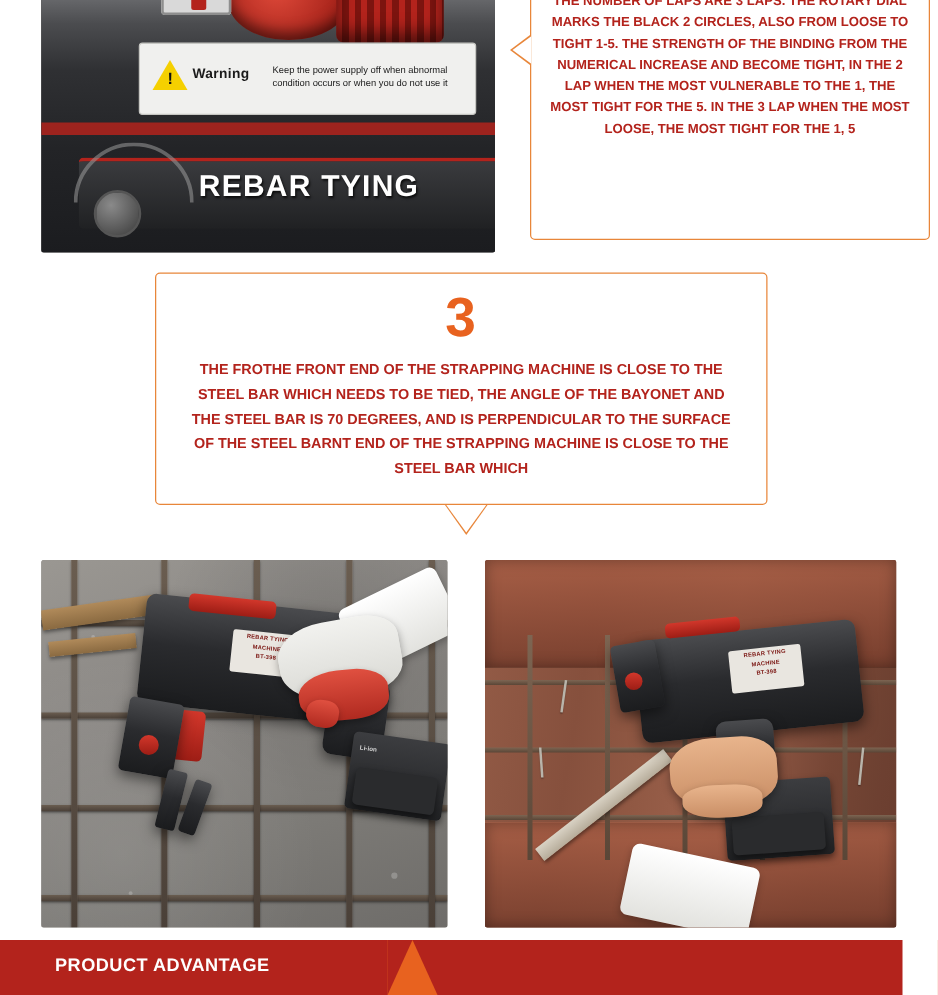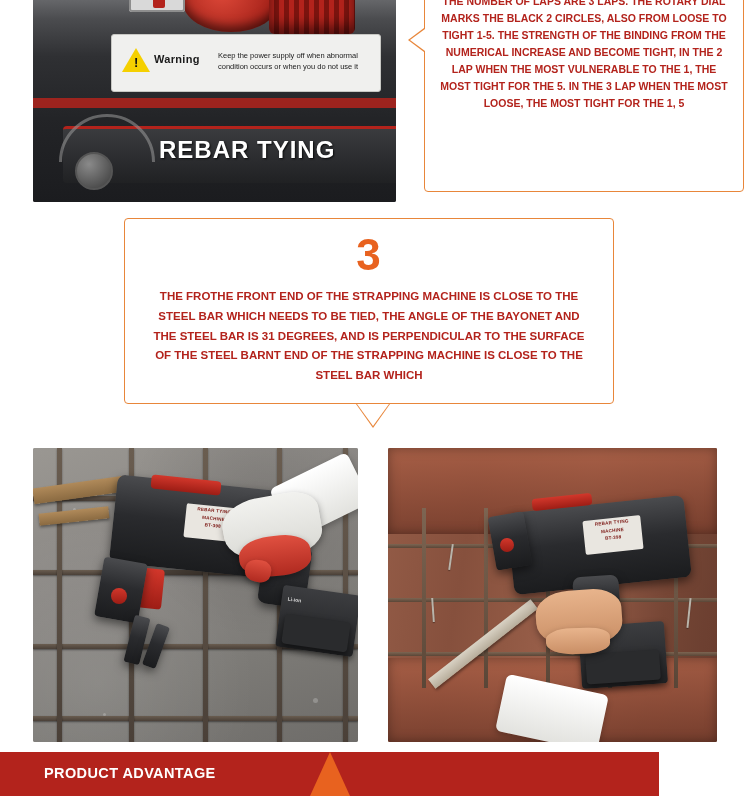--- a/index.html
+++ b/index.html
@@ -376,21 +376,21 @@
     position: absolute;
     background: linear-gradient(180deg, #e8b48c, #c98e65);
     border-radius: 40% 35% 40% 45%;
     box-shadow: 0 3px 7px rgba(0,0,0,.35);
   }
 
   
   .footer {
     position: absolute;
     left: 0; top: 752px;
-    width: 659px; height: 44px;
+    width: 722px; height: 44px;
     background: #b3231c;
   }
   .footer-inner {
     position: absolute;
     left: 0; top: 0;
     width: 330px; height: 44px;
     background: #b3231c;
   }
   .footer-label {
     position: absolute;
@@ -444,21 +444,21 @@
 
     <div class="callout callout-1">
       <div class="ptr-left-b"></div>
       <div class="ptr-left"></div>
       <div class="txt">THE ROTATING SCALE ARROW POINTS TO THE RED COLOR IS 3 CIRCLES, FROM LOOSE TO TIGHT 1-5 FILE, THE NUMBER OF LAPS ARE 3 LAPS. THE ROTARY DIAL MARKS THE BLACK 2 CIRCLES, ALSO FROM LOOSE TO TIGHT 1-5. THE STRENGTH OF THE BINDING FROM THE NUMERICAL INCREASE AND BECOME TIGHT, IN THE 2 LAP WHEN THE MOST VULNERABLE TO THE 1, THE MOST TIGHT FOR THE 5. IN THE 3 LAP WHEN THE MOST LOOSE, THE MOST TIGHT FOR THE 1, 5</div>
     </div>
   </div>
 
   <div class="callout callout-2">
     <div class="step-num">3</div>
-    <div class="txt">THE FROTHE FRONT END OF THE STRAPPING MACHINE IS CLOSE TO THE STEEL BAR WHICH NEEDS TO BE TIED, THE ANGLE OF THE BAYONET AND THE STEEL BAR IS 31 DEGREES, AND IS PERPENDICULAR TO THE SURFACE OF THE STEEL BARNT END OF THE STRAPPING MACHINE IS CLOSE TO THE STEEL BAR WHICH</div>
+    <div class="txt">THE FROTHE FRONT END OF THE STRAPPING MACHINE IS CLOSE TO THE STEEL BAR WHICH NEEDS TO BE TIED, THE ANGLE OF THE BAYONET AND THE STEEL BAR IS 70 DEGREES, AND IS PERPENDICULAR TO THE SURFACE OF THE STEEL BARNT END OF THE STRAPPING MACHINE IS CLOSE TO THE STEEL BAR WHICH</div>
     <div class="ptr-down-b"></div>
     <div class="ptr-down"></div>
   </div>
 
   <div class="photo-2">
     <div class="concrete"></div>
 
     <div class="speck" style="left:40px;top:60px;width:3px;height:3px;"></div>
     <div class="speck" style="left:120px;top:200px;width:4px;height:4px;"></div>
     <div class="speck" style="left:250px;top:120px;width:3px;height:3px;"></div>

